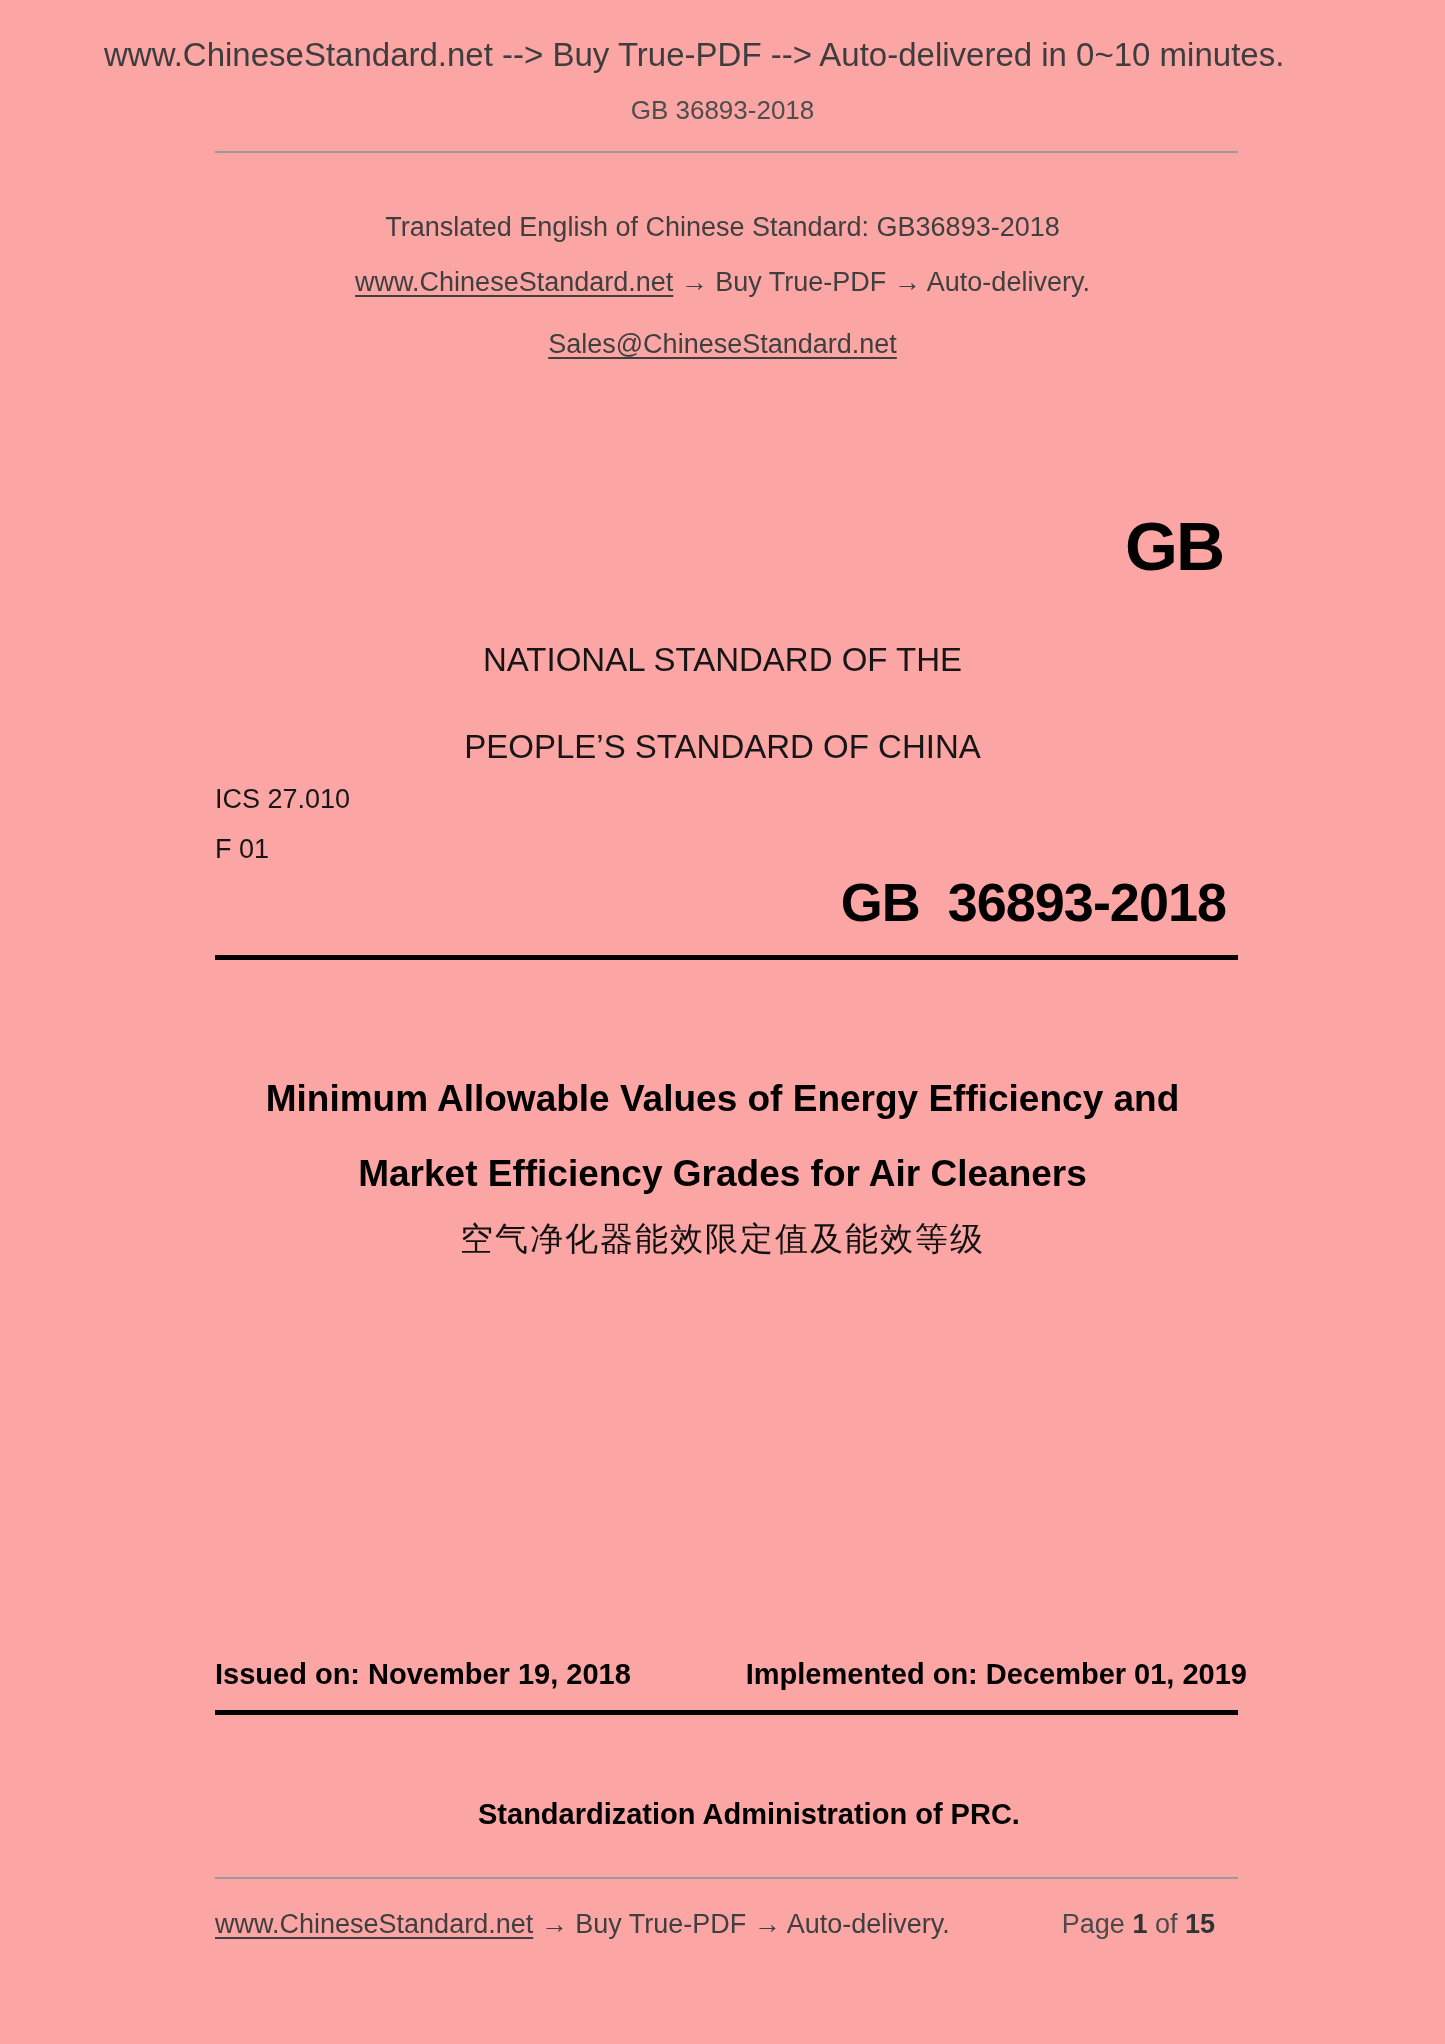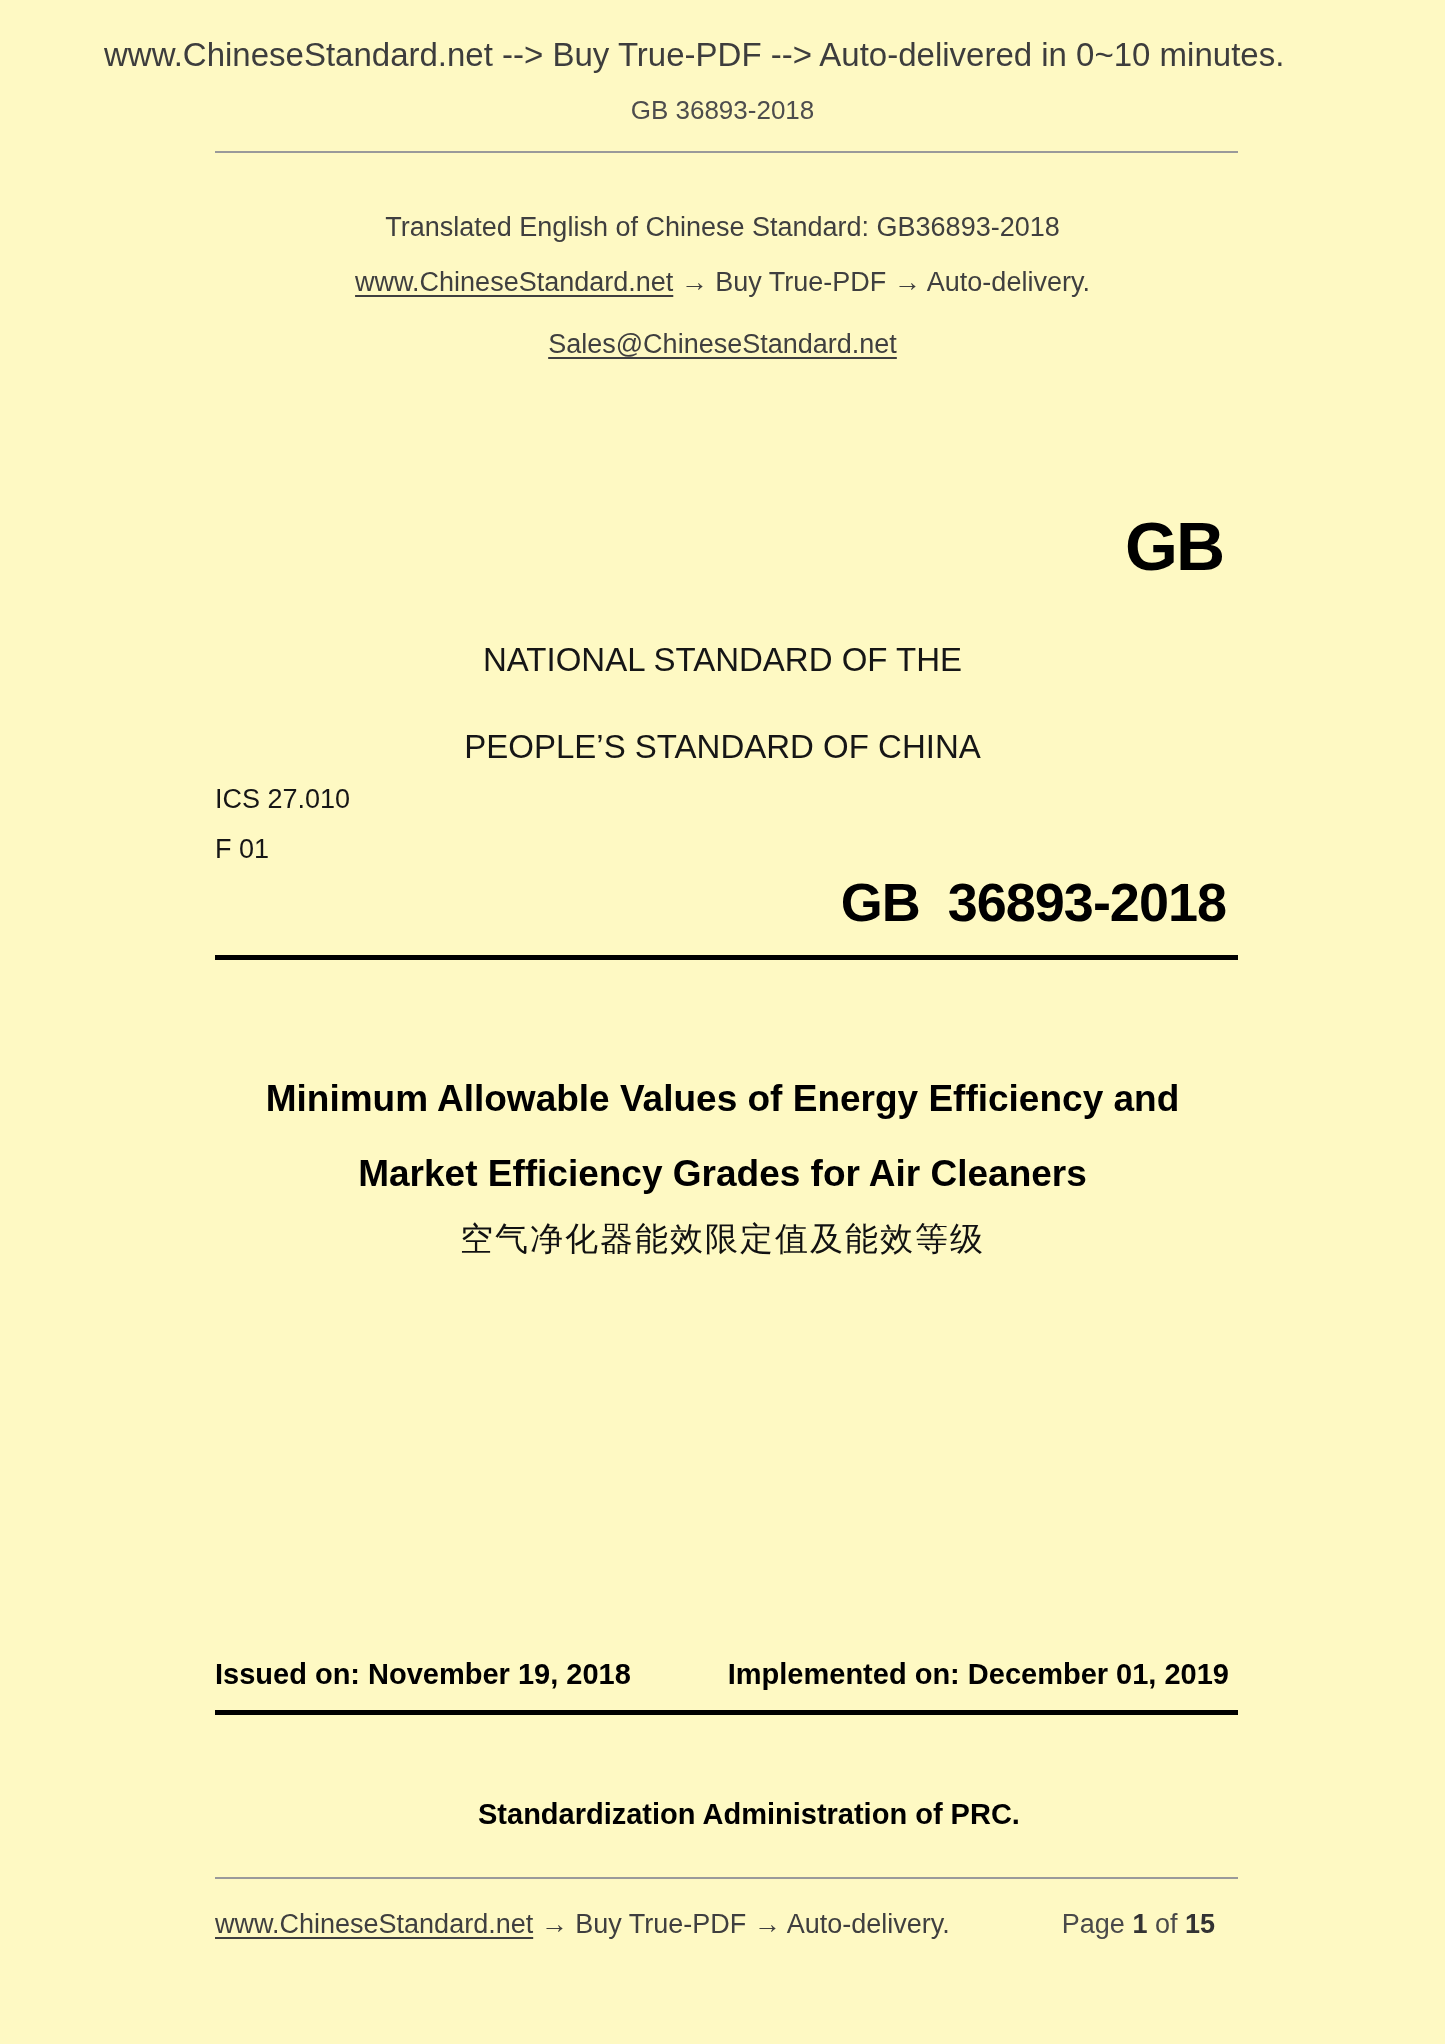--- a/index.html
+++ b/index.html
@@ -1,19 +1,19 @@
 <!DOCTYPE html>
 <html><head>
 <meta charset="utf-8">
 <style>
   html,body{margin:0;padding:0;background:#e8e8e8;}
   .page{
     position:relative;
     width:1445px;height:2044px;
-    background:#fef9c3;
+    background:#fca5a5;
     margin:0 auto;
     font-family:"Liberation Sans","DejaVu Sans",sans-serif;
     color:#000;
     overflow:hidden;
   }
   .abs{position:absolute;line-height:1.15;white-space:nowrap;}
   .center{left:0;width:100%;text-align:center;}
 
   .header-line1{top:36px;left:104px;font-size:33px;color:#3d3d3d;}
   .header-code{top:96px;font-size:26px;color:#4d4d4d;}
@@ -38,21 +38,21 @@
   .ics{top:784px;left:215px;font-size:27px;color:#161616;}
   .f01{top:834px;left:215px;font-size:27px;color:#161616;}
 
   .std-number{top:871px;right:219px;font-size:54px;font-weight:bold;letter-spacing:-1px;white-space:pre;color:#000;}
 
   .title-en1{top:1078px;font-size:37px;font-weight:bold;}
   .title-en2{top:1153px;font-size:37px;font-weight:bold;}
   .title-zh{top:1221px;font-size:33px;letter-spacing:2px;font-family:"Liberation Serif","DejaVu Serif",serif;color:#111;}
 
   .issued{top:1658px;left:215px;font-size:29px;font-weight:bold;}
-  .implemented{top:1658px;right:216px;font-size:29px;font-weight:bold;}
+  .implemented{top:1658px;right:198px;font-size:29px;font-weight:bold;}
 
   .issuer1{top:1748px;left:320px;font-size:29px;font-weight:bold;}
   .issuer2{top:1798px;left:478px;font-size:29px;font-weight:bold;}
 
   .footer-left{top:1909px;left:215px;font-size:27px;color:#3f3f3f;}
   .footer-right{top:1909px;right:230px;font-size:27px;color:#4a4a4a;}
   .page-num{font-weight:bold;color:#333;}
 </style>
 </head>
 <body>

